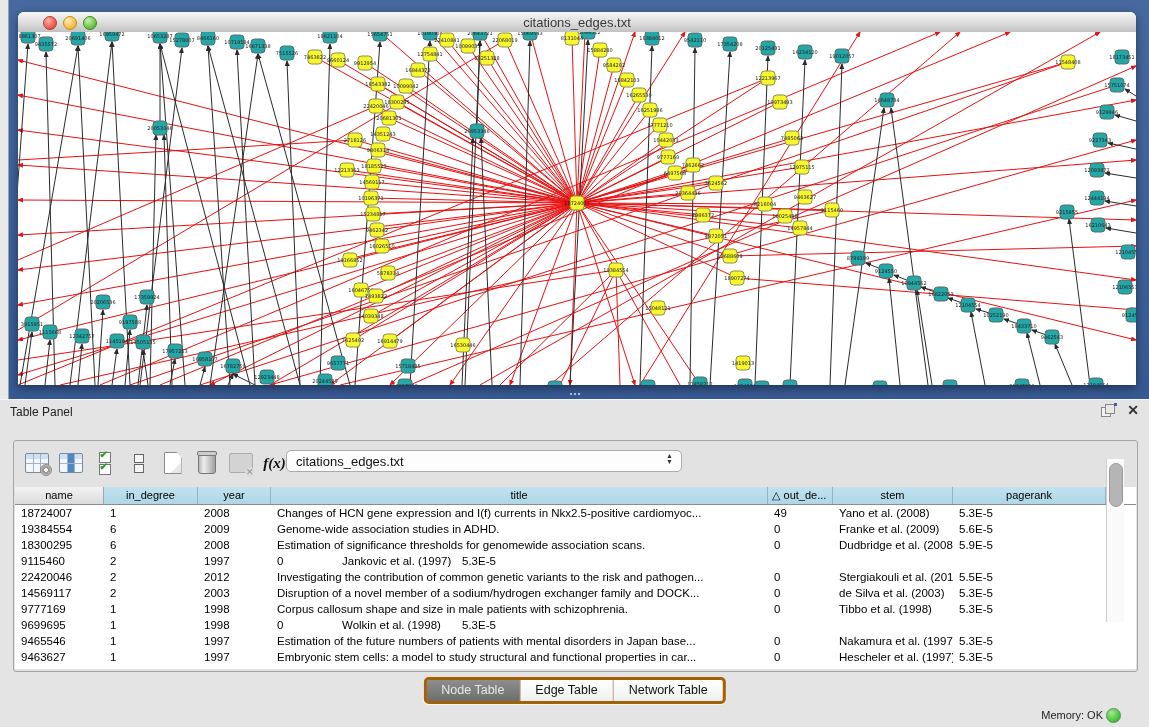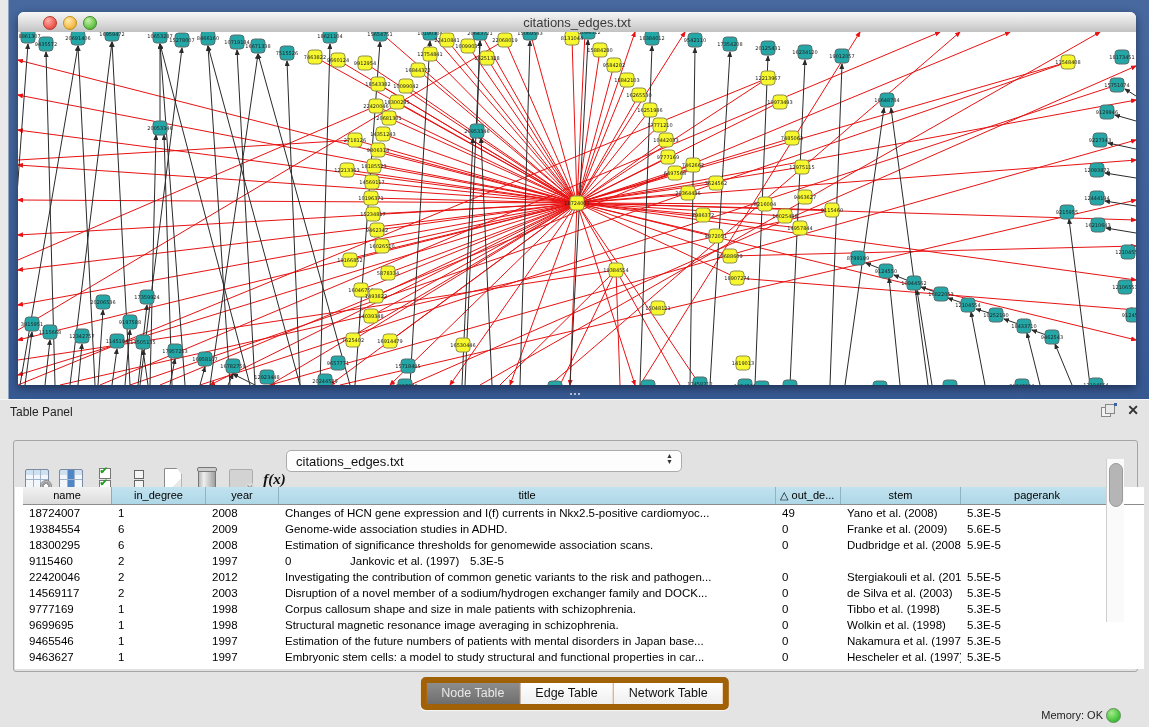--- a/index.html
+++ b/index.html
@@ -30,43 +30,43 @@
   
   .table-panel{position:absolute;left:0;top:399px;width:1149px;height:328px;background:#e4e4e4;border-top:1px solid #f5f5f5;}
   .tp-title{position:absolute;left:10px;top:5px;font-size:12px;color:#222;}
   .float-icon{position:absolute;right:34px;top:4px;width:14px;height:13px;}
   .float-icon .sq1{position:absolute;left:0;top:3px;width:8px;height:8px;border:1px solid #888;background:#f2f2f2;}
   .float-icon .sq2{position:absolute;left:4px;top:0;width:8px;height:8px;border:1px solid #888;background:#e8e8e8;}
   .float-icon .dot{position:absolute;right:-2px;top:-1px;width:3px;height:3px;background:#3b62a8;}
   .close-x{position:absolute;right:10px;top:2px;font-size:14px;font-weight:bold;color:#333;line-height:16px;}
   .tp-panel{position:absolute;left:13px;top:40px;width:1123px;height:230px;background:#e2e2e2;
     border:1px solid #a5a5a5;border-radius:3px;}
-  .toolbar{position:absolute;left:10px;top:7px;height:30px;display:flex;align-items:center;gap:9px;margin-top:16px;}
+  .toolbar{position:absolute;left:10px;top:7px;height:30px;display:flex;align-items:center;gap:9px;}
   .tbtn{width:25px;height:25px;display:flex;align-items:center;justify-content:center;}
   .combo{position:absolute;left:272px;top:9px;width:396px;height:22px;background:#fdfdfd;border:1px solid #ababab;
     border-radius:5px;font-size:13px;color:#111;line-height:22px;padding-left:9px;box-sizing:border-box;}
   .combo-arrows{position:absolute;right:8px;top:0px;font-size:7px;color:#333;line-height:9px;letter-spacing:0;}
   .combo-arrows div{height:9px;}
   .fx{font-family:"Liberation Serif",serif;font-style:italic;font-weight:bold;font-size:15px;color:#111;}
   
-  .tableWrap{position:absolute;left:1px;top:46px;width:1121px;height:182px;background:#fff;overflow:hidden;padding-left:8px;}
+  .tableWrap{position:absolute;left:1px;top:46px;width:1121px;height:182px;background:#fff;overflow:hidden;}
   .thead{display:flex;height:17px;border-bottom:1px solid #8c8c8c;}
   .th{box-sizing:border-box;font-size:11px;color:#000;text-align:center;line-height:17px;
     background:linear-gradient(180deg,#c2e2ef,#aed7e7);border-right:1px solid #8fb4c4;overflow:hidden;white-space:nowrap;}
   .th.c0{background:linear-gradient(180deg,#f2f2f2,#dcdcdc);border-right:1px solid #a5a5a5;}
   .th.c4{text-align:left;padding-left:4px;}
   .tbody .tr{display:flex;height:16px;}
   .td{box-sizing:border-box;font-size:11.5px;color:#000;line-height:16px;padding-left:6px;
     overflow:hidden;white-space:nowrap;}
   .c0{width:89px;}.c1{width:94px;}.c2{width:73px;}.c3{width:497px;}.c4{width:65px;}.c5{width:120px;}.c6{width:153px;}
   .vscroll{position:absolute;right:13px;top:18px;width:17px;height:163px;background:#fafafa;border-left:1px solid #cfcfcf;}
   .vthumb{position:absolute;left:2px;top:4px;width:12px;height:42px;border-radius:7px;background:#b5b5b5;border:1px solid #9b9b9b;}
   
   .tabs{position:absolute;left:50%;top:277px;transform:translateX(-50%);display:flex;height:21px;
-    border:6px solid #a16207;border-radius:5px;overflow:hidden;background:#f97316;box-shadow:0 1px 1px rgba(255,255,255,.7);}
+    border:3px solid #a16207;border-radius:5px;overflow:hidden;background:#f97316;box-shadow:0 1px 1px rgba(255,255,255,.7);}
   .seg{font-size:12.5px;color:#111;line-height:21px;padding:0 15px;background:linear-gradient(180deg,#fff,#efefef);
     border-right:1px solid #b9b9b9;}
   .seg:last-child{border-right:none;}
   .seg.sel{background:linear-gradient(180deg,#8d8d8d,#6e6e6e);color:#e8e8e8;}
   
   .mem-label{position:absolute;right:46px;bottom:7px;font-size:11px;color:#222;}
   .mem-dot{position:absolute;right:28px;bottom:5px;width:13px;height:13px;border-radius:50%;
     background:radial-gradient(circle at 35% 30%,#a8e88f,#49c93f 60%,#2f9b28);border:1px solid #5b8f55;}
   
   .icon-table{width:22px;height:18px;border:1px solid #7a8aa0;background:
@@ -693,21 +693,20 @@
               <div class="td c2">1998</div>
               <div class="td c3">Corpus callosum shape and size in male patients with schizophrenia.</div>
               <div class="td c4">0</div>
               <div class="td c5">Tibbo et al. (1998)</div>
               <div class="td c6">5.3E-5</div>
             </div>
             <div class="tr">
               <div class="td c0">9699695</div>
               <div class="td c1">1</div>
               <div class="td c2">1998</div>
-              <div class="td c3">Structural magnetic resonance image averaging in schizophrenia.</div>
               <div class="td c4">0</div>
               <div class="td c5">Wolkin et al. (1998)</div>
               <div class="td c6">5.3E-5</div>
             </div>
             <div class="tr">
               <div class="td c0">9465546</div>
               <div class="td c1">1</div>
               <div class="td c2">1997</div>
               <div class="td c3">Estimation of the future numbers of patients with mental disorders in Japan base...</div>
               <div class="td c4">0</div>

